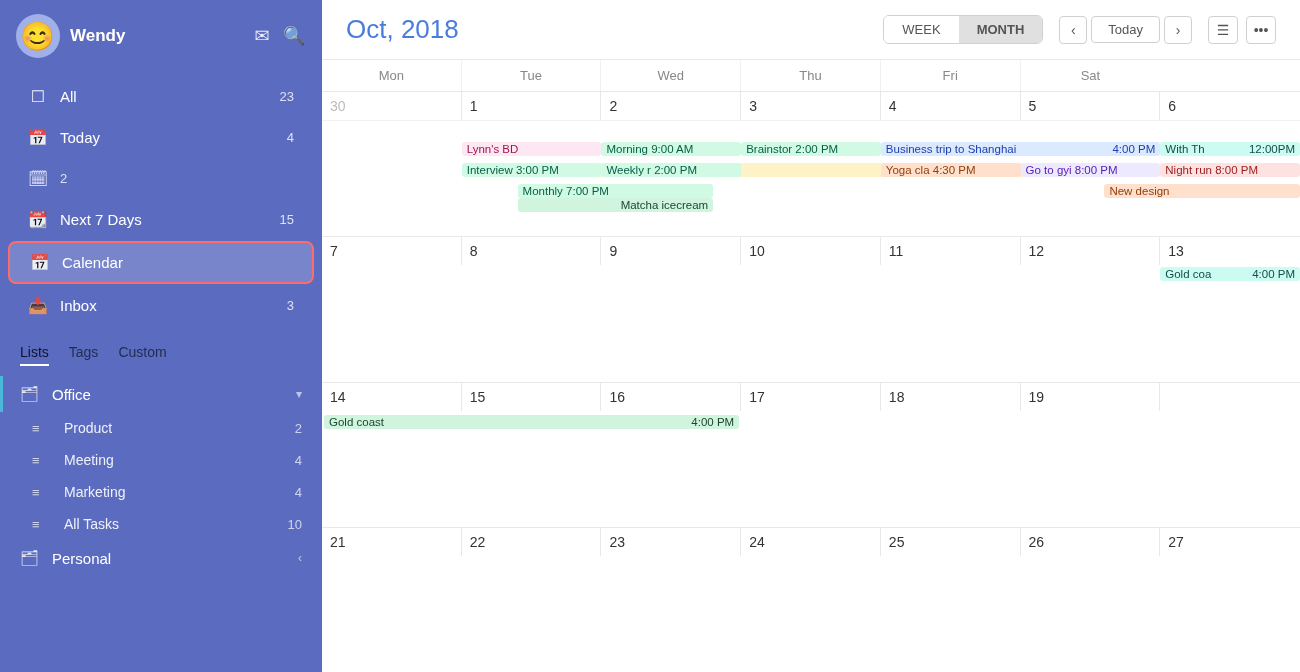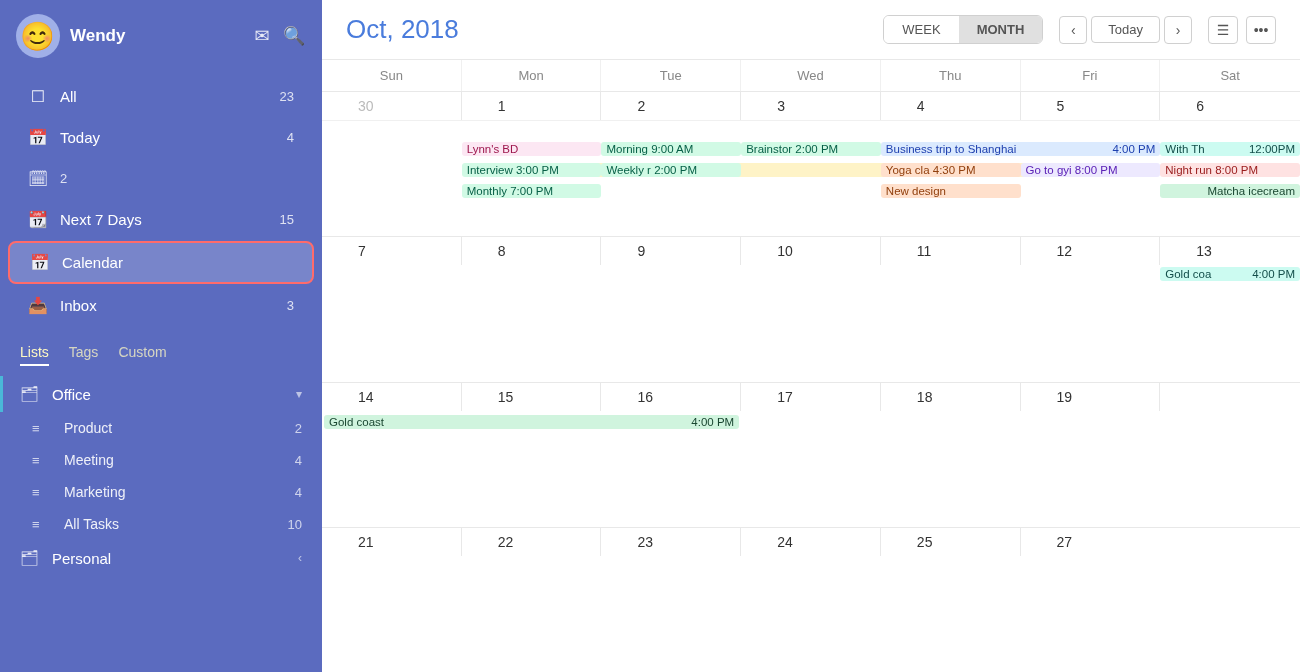--- a/index.html
+++ b/index.html
@@ -94,21 +94,21 @@
       padding: 10px 20px 6px;
       gap: 20px;
       margin-top: 4px;
     }
     .list-tab {
       font-size: 14px;
       font-weight: 500;
       cursor: pointer;
       padding-bottom: 4px;
       opacity: 0.75;
-      color: #fef9c3;
+      color: #0f172a;
     }
     .list-tab.active {
       opacity: 1;
       border-bottom: 2px solid #fff;
     }
 
     .section-item {
       display: flex;
       align-items: center;
       padding: 9px 20px;
@@ -285,21 +285,20 @@
     }
     .week-row:last-child { border-bottom: none; }
     .day-cell {
       border-right: 1px solid #e8e8e8;
       padding: 4px 4px;
       display: flex;
       flex-direction: column;
       gap: 2px;
       font-size: 13px;
       overflow: hidden;
-      margin-left: 28px;
     }
     .day-cell:last-child { border-right: none; }
     .day-num {
       font-size: 14px;
       color: #333;
       font-weight: 400;
       padding: 2px 4px;
     }
     .day-num.other-month { color: #bbb; }
 
@@ -421,21 +420,20 @@
       <button class="nav-arrow">›</button>
     </div>
     <div class="extra-controls">
       <button class="ctrl-btn">☰</button>
       <button class="ctrl-btn">•••</button>
     </div>
   </div>
 
   <div class="cal-grid">
     <div class="day-headers">
-      <div class="day-header">Sun</div>
       <div class="day-header">Mon</div>
       <div class="day-header">Tue</div>
       <div class="day-header">Wed</div>
       <div class="day-header">Thu</div>
       <div class="day-header">Fri</div>
       <div class="day-header">Sat</div>
     </div>
 
     <div class="weeks-container">
 
@@ -511,21 +509,21 @@
           <div>
             <div class="event ev-orange">Yoga cla 4:30 PM</div>
           </div>
           <div>
             <div class="event ev-purple">Go to gyi 8:00 PM</div>
           </div>
           <div>
             <div class="event ev-red">Night run 8:00 PM</div>
           </div>
         </div>
-        <div style="position:relative; height:20px; display:grid; grid-template-columns:repeat(7,1fr); margin-top:1px;">
+        <div style="position:relative; height:20px; display:grid; grid-template-columns:repeat(5,1fr); margin-top:1px;">
           <div></div>
           <div>
             <div class="event ev-green">Monthly 7:00 PM</div>
           </div>
           <div></div>
           <div></div>
           <div>
             <div class="event ev-orange">New design</div>
           </div>
           <div></div>
@@ -617,20 +615,23 @@
             </div>
           <div class="day-cell" style="border-right:1px solid #e8e8e8;">
               <span class="day-num">23</span>
             </div>
           <div class="day-cell" style="border-right:1px solid #e8e8e8;">
               <span class="day-num">24</span>
             </div>
           <div class="day-cell" style="border-right:1px solid #e8e8e8;">
               <span class="day-num">25</span>
             </div>
+          <div class="day-cell" style="border-right:1px solid #e8e8e8;">
+              <span class="day-num">26</span>
+            </div>
           <div class="day-cell">
               <span class="day-num">27</span>
             </div>
         </div>
       </div>
 
     </div>
   </div>
 </main>
 

